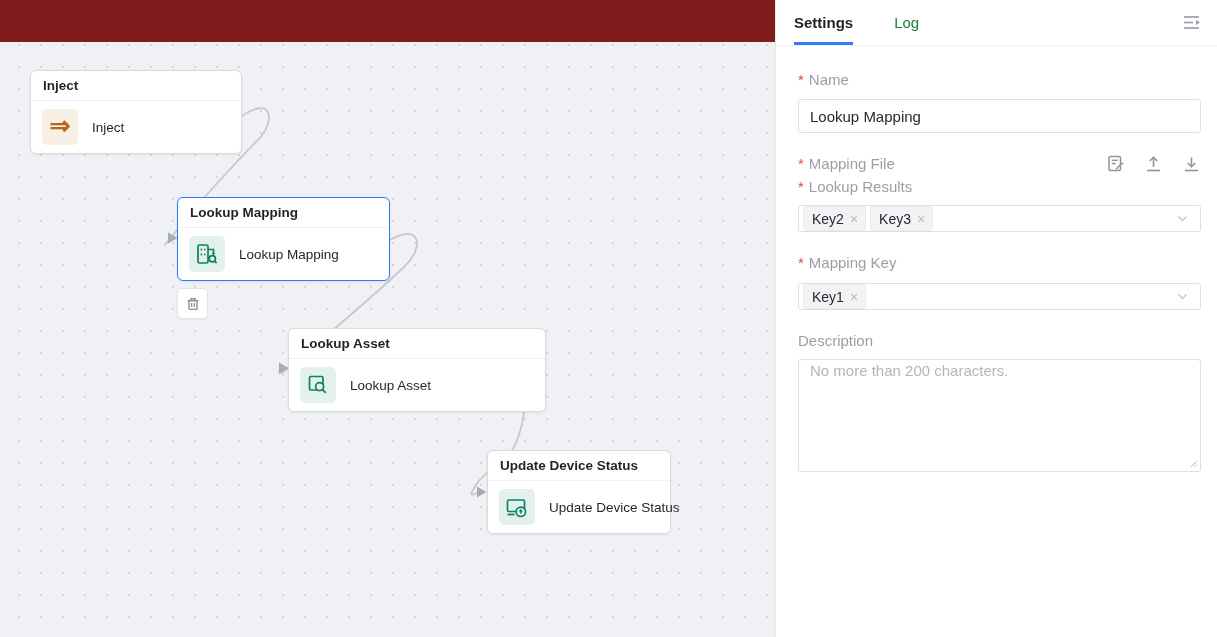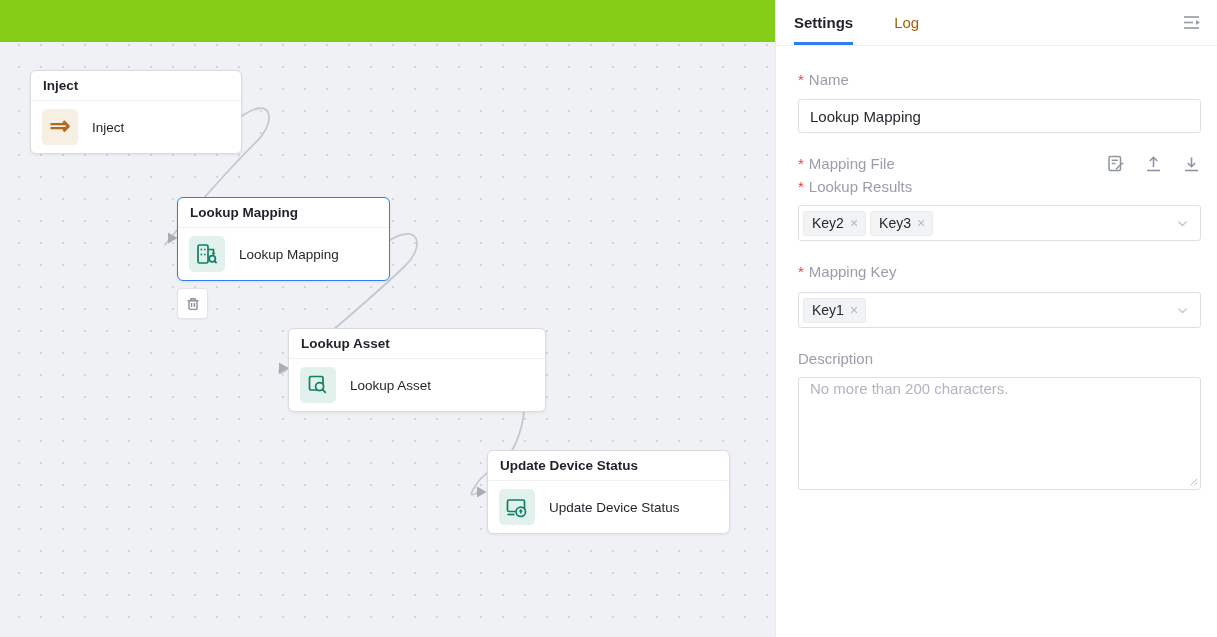--- a/index.html
+++ b/index.html
@@ -2,21 +2,21 @@
 <html><head>
 <meta charset="utf-8">
 <style>
   html,body{margin:0;padding:0;}
   body{
     width:1217px;height:637px;overflow:hidden;display:flex;
     font-family:"Liberation Sans",sans-serif;background:#fff;
     -webkit-font-smoothing:antialiased;
   }
   
-  .canvas{position:relative;width:775px;height:637px;background:#84cc16;flex:none;}
+  .canvas{position:relative;width:775px;height:637px;background:#7f1d1d;flex:none;}
   .dots{
     position:absolute;left:0;top:42px;right:0;bottom:0;
     background-color:#eff1f4;
     background-image:radial-gradient(circle,#d3d5db 1.2px,transparent 1.4px);
     background-size:22px 22px;background-position:8px 14px;
   }
   .wires{position:absolute;left:0;top:0;width:775px;height:637px;pointer-events:none;}
   .node{
     position:absolute;background:#fff;border:1px solid #d9dbe1;border-radius:6px;
     box-shadow:0 1px 3px rgba(31,35,41,.07);box-sizing:border-box;
@@ -35,38 +35,38 @@
     position:absolute;left:177px;top:288px;width:31px;height:31px;background:#fff;
     border:1px solid #e2e4e9;border-radius:4px;display:flex;align-items:center;
     justify-content:center;box-shadow:0 1px 2px rgba(0,0,0,.05);cursor:pointer;box-sizing:border-box;
   }
   
   .panel{width:442px;height:637px;background:#fff;border-left:1px solid #e9eaee;
     box-sizing:border-box;flex:none;display:flex;flex-direction:column;}
   .tabbar{display:flex;align-items:stretch;height:45px;border-bottom:1px solid #eef0f2;
     padding:0 14px 0 18px;flex:none;}
   .tab{display:flex;align-items:center;font-size:15px;margin-right:41px;cursor:pointer;
-    border-bottom:3px solid transparent;box-sizing:border-box;padding-top:2px;color:#a16207;}
+    border-bottom:3px solid transparent;box-sizing:border-box;padding-top:2px;color:#15803d;}
   .tab.active{color:#1f2329;font-weight:700;border-bottom-color:#2e7cf6;}
   .collapse{margin-left:auto;align-self:center;cursor:pointer;display:flex;}
   .content{padding:0 16px 0 22px;}
   .field-label{display:flex;align-items:center;font-size:15px;color:#9a9ea8;line-height:18px;}
   .req{color:#f23d3d;margin-right:5px;}
   .text-input{box-sizing:border-box;width:100%;height:34px;border:1px solid #dcdfe4;
     border-radius:3px;padding:0 11px;font-size:15px;color:#26292e;font-family:inherit;
     outline:none;background:#fff;}
   .mt25{margin-top:25px;} .mt24{margin-top:24px;} .mt22{margin-top:22px;}
   .mt21{margin-top:21px;} .mt13{margin-top:13px;} .mt11{margin-top:11px;}
   .mt10{margin-top:10px;} .mt9{margin-top:9px;} .mt5{margin-top:5px;}
   .file-row{display:flex;align-items:center;}
   .file-actions{margin-left:auto;display:flex;gap:19px;align-items:center;}
   .file-actions svg{cursor:pointer;}
   .attach-row{display:flex;align-items:center;gap:9px;font-size:15px;color:#42464d;}
   .attach-name{cursor:pointer;}
-  .select-box{box-sizing:border-box;width:100%;height:36px;border:1px solid #dcdfe4;
+  .select-box{box-sizing:border-box;width:100%;height:27px;border:1px solid #dcdfe4;
     border-radius:3px;display:flex;align-items:center;padding:0 11px 0 4px;gap:4px;background:#fff;}
   .tag{display:flex;align-items:center;background:#f2f3f5;border:1px solid #e9ebee;
     border-radius:3px;height:25px;padding:0 7px 0 8px;font-size:14px;color:#26292e;gap:6px;box-sizing:border-box;}
   .tag-x{color:#b4b8c0;font-size:14px;cursor:pointer;line-height:1;}
   .chevron{margin-left:auto;display:flex;cursor:pointer;}
   .ta-wrap{position:relative;}
   .textarea{box-sizing:border-box;width:100%;height:113px;border:1px solid #dcdfe4;
     border-radius:3px;padding:2px 11px;font-size:15px;font-family:inherit;color:#26292e;
     resize:none;outline:none;display:block;}
   .textarea::placeholder{color:#b1b5be;}
@@ -134,21 +134,21 @@
         <svg width="24" height="24" viewBox="0 0 24 24" fill="none" stroke="#0d8165" stroke-width="1.7">
           <rect x="3.5" y="3.5" width="13.5" height="13.5" rx="1.5"></rect>
           <circle cx="13.6" cy="13.6" r="4" fill="#e3f1ec"></circle>
           <line x1="16.6" y1="16.6" x2="19.8" y2="19.8"></line>
         </svg>
       </div>
       <span class="node-label">Lookup Asset</span>
     </div>
   </div>
 
-  <div class="node" style="left:487px;top:450px;width:243px;">
+  <div class="node" style="left:487px;top:450px;width:184px;">
     <div class="node-header">Update Device Status</div>
     <div class="node-body">
       <div class="icon-tile tile-green">
         <svg width="24" height="24" viewBox="0 0 24 24" fill="none" stroke="#0d8165" stroke-width="1.7">
           <rect x="2.5" y="5" width="17" height="11.5" rx="1.5"></rect>
           <line x1="2.5" y1="19.5" x2="9.5" y2="19.5"></line>
           <circle cx="15.8" cy="16.8" r="4.7" fill="#e3f1ec"></circle>
           <path d="M15.8 13.9 l2.3 2.5 h-1.5 v2.2 h-1.6 v-2.2 h-1.5 z" fill="#0d8165" stroke="none"></path>
         </svg>
       </div>

